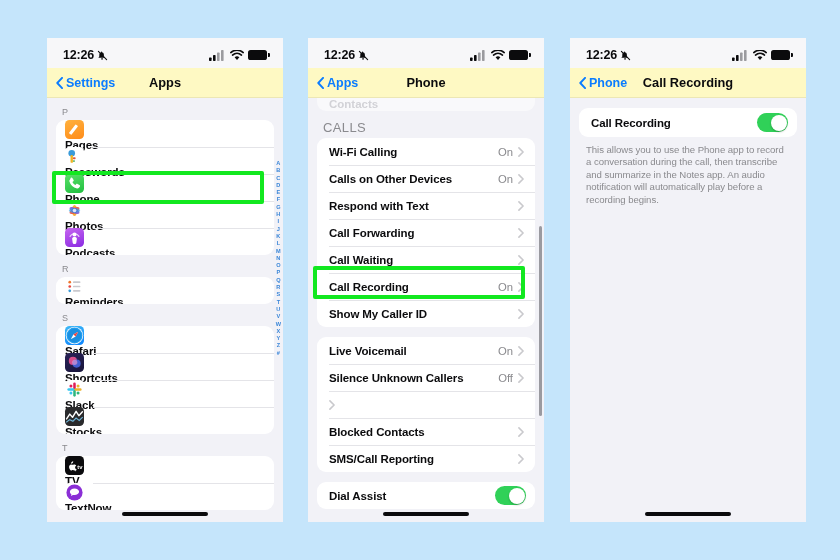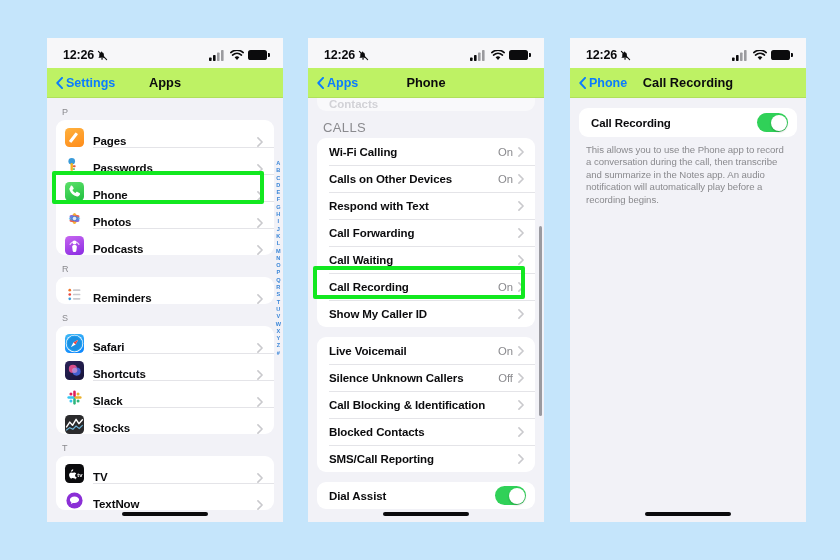--- a/index.html
+++ b/index.html
@@ -56,21 +56,21 @@
   .ic-batt::after {
     content: ""; position: absolute;
     right: -2.6px; top: 3px;
     width: 1.8px; height: 4px;
     background: #0b0b0d; border-radius: 0 1px 1px 0;
   }
 
   
   .navbar {
     height: 30px;
-    background: #bef264;
+    background: #fef9c3;
     position: relative;
     display: flex;
     align-items: center;
     border-bottom: 0.5px solid rgba(0,0,0,0.07);
   }
   .nav-back {
     display: flex; align-items: center;
     gap: 3px;
     padding-left: 9px;
     color: #0a7cff;
@@ -112,25 +112,26 @@
   .group {
     background: #ffffff;
     margin: 0 9px;
     border-radius: 9px;
     overflow: hidden;
   }
 
   
   .approw {
     display: flex;
-    align-items: flex-end;
+    align-items: flex-start;
     height: 27px;
     padding: 0 9px 0 9px;
     position: relative;
     cursor: pointer;
+    flex-direction: column;
   }
   .approw + .approw::before {
     content: "";
     position: absolute;
     left: 37px; right: 0; top: 0;
     height: 0.5px;
     background: #e4e4e8;
   }
   .appicon {
     width: 19px; height: 19px;
@@ -631,21 +632,20 @@
               </svg>
             </div>
             <div class="setrow">
               <span class="setrow-label">Silence Unknown Callers</span>
               <span class="setrow-value">Off</span>
               <svg class="chev-r" viewBox="0 0 7 12">
                 <path d="M1 1 L6 6 L1 11" stroke="#b7b7bc" stroke-width="1.9" fill="none" stroke-linecap="round" stroke-linejoin="round"></path>
               </svg>
             </div>
             <div class="setrow">
-              <span class="setrow-label">Call Blocking &amp; Identification</span>
               <svg class="chev-r" viewBox="0 0 7 12">
                 <path d="M1 1 L6 6 L1 11" stroke="#b7b7bc" stroke-width="1.9" fill="none" stroke-linecap="round" stroke-linejoin="round"></path>
               </svg>
             </div>
             <div class="setrow">
               <span class="setrow-label">Blocked Contacts</span>
               <svg class="chev-r" viewBox="0 0 7 12">
                 <path d="M1 1 L6 6 L1 11" stroke="#b7b7bc" stroke-width="1.9" fill="none" stroke-linecap="round" stroke-linejoin="round"></path>
               </svg>
             </div>

